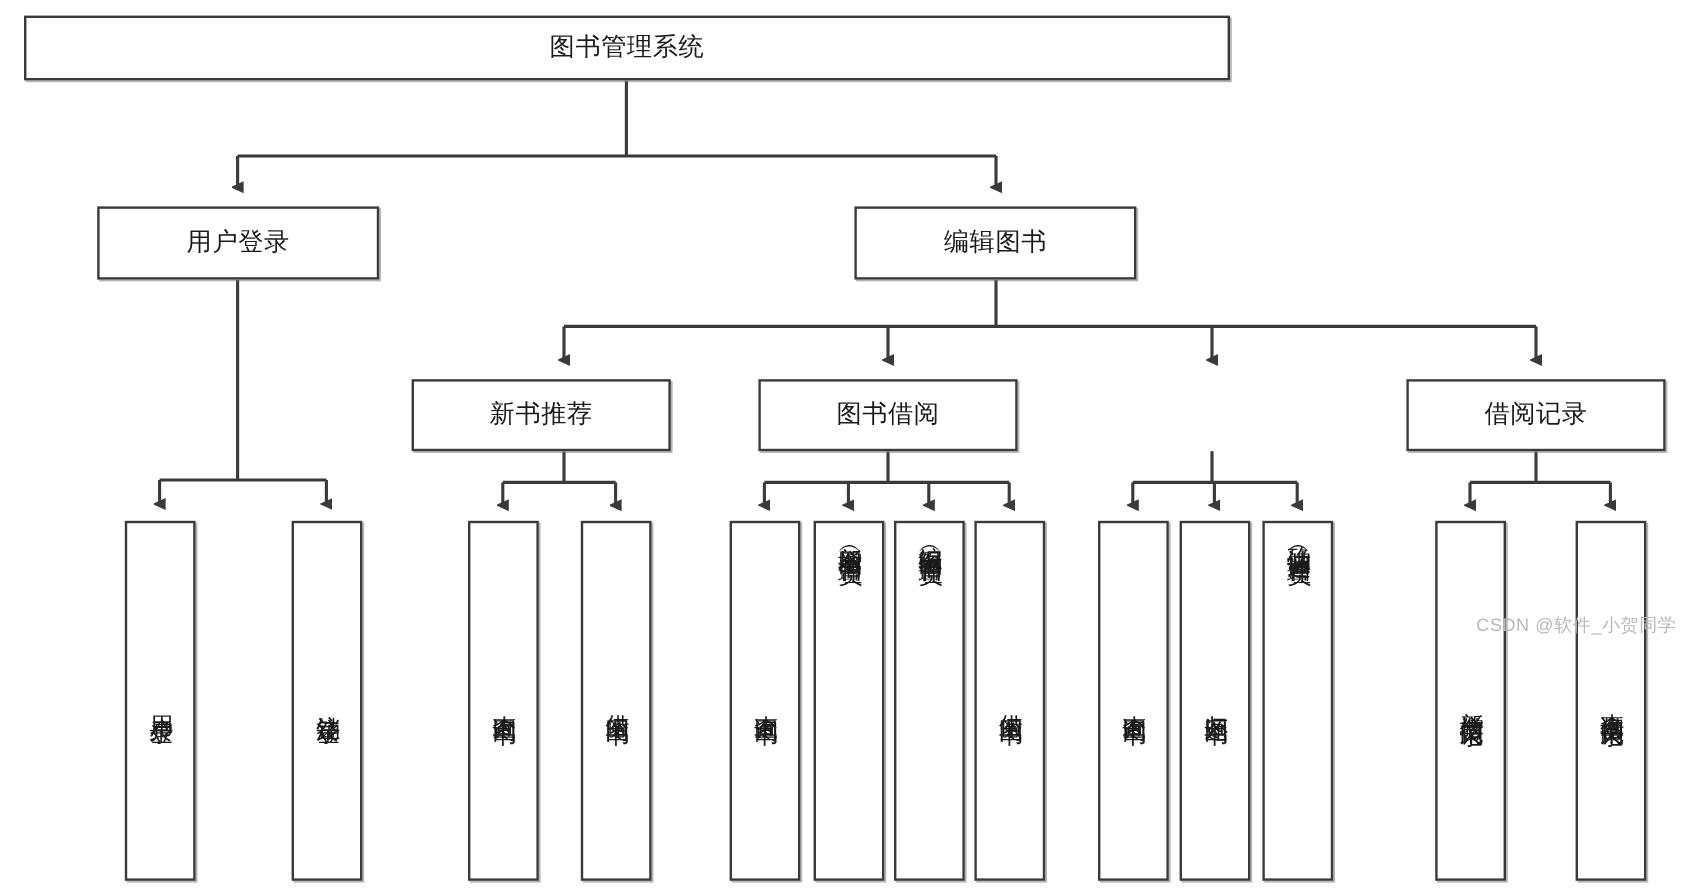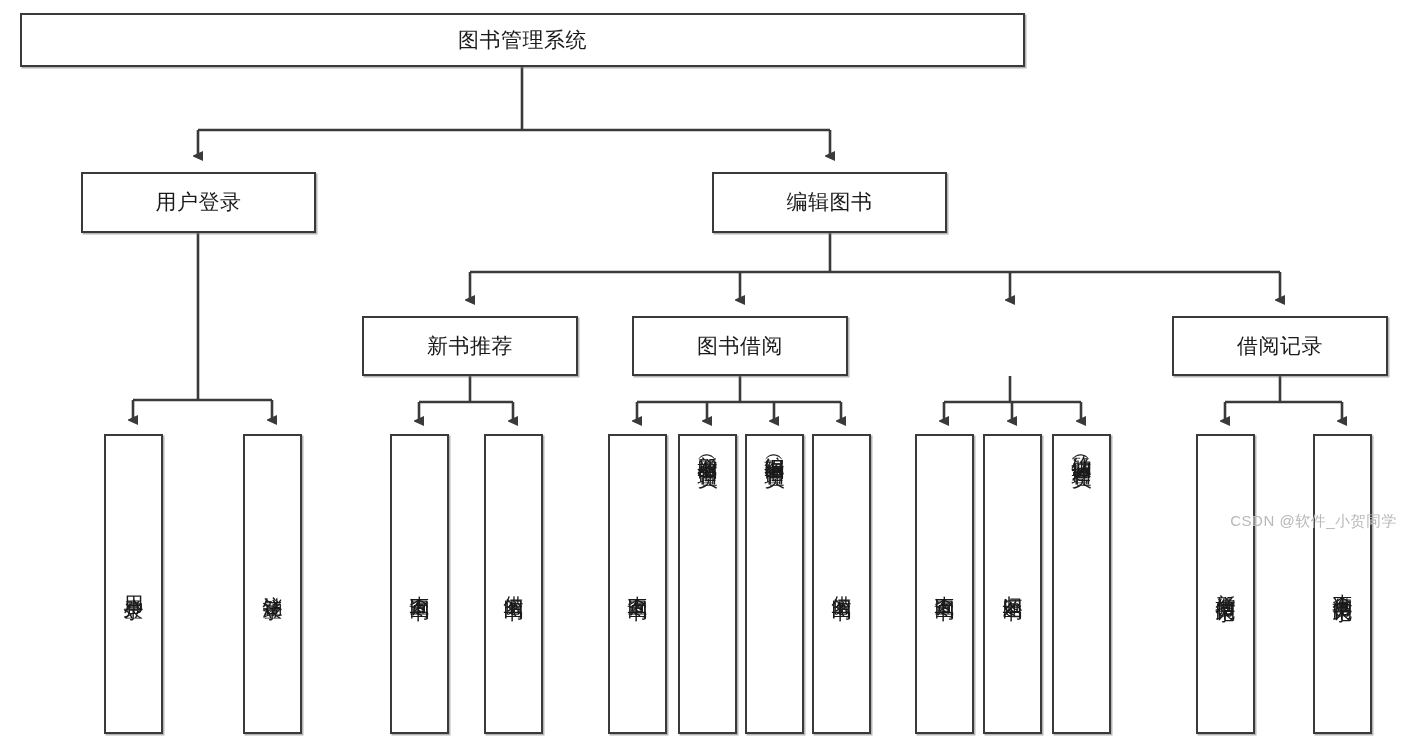--- a/index.html
+++ b/index.html
@@ -109,21 +109,21 @@
     <span class="lbl">图书管理系统</span>
   </div>
 
   <div class="node" style="left:81px;top:172px;width:235px;height:61px;">
     <span class="lbl">用户登录</span>
   </div>
   <div class="node" style="left:712px;top:172px;width:235px;height:61px;">
     <span class="lbl">编辑图书</span>
   </div>
 
-  <div class="node" style="left:362px;top:316px;width:216px;height:60px;align-items:center;">
+  <div class="node" style="left:343px;top:316px;width:216px;height:60px;align-items:center;">
     <span class="lbl">新书推荐</span>
   </div>
   <div class="node" style="left:632px;top:316px;width:216px;height:60px;">
     <span class="lbl">图书借阅</span>
   </div>
   <div class="node" style="left:1172px;top:316px;width:216px;height:60px;">
     <span class="lbl">借阅记录</span>
   </div>
 
   <div class="node vert center" style="left:104px;top:434px;width:59px;height:300px;">

